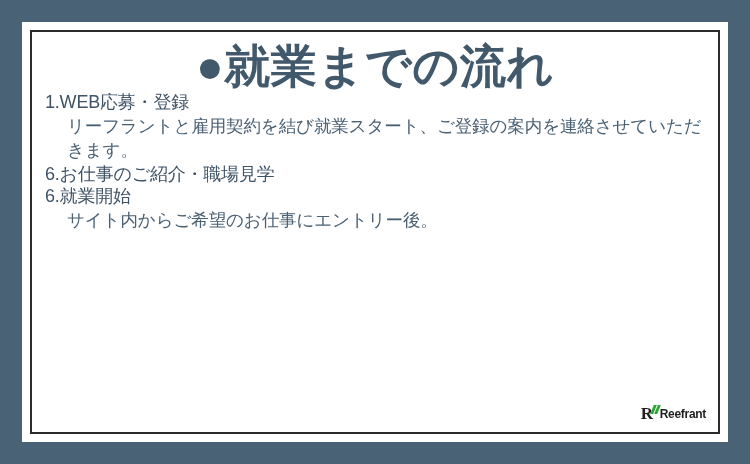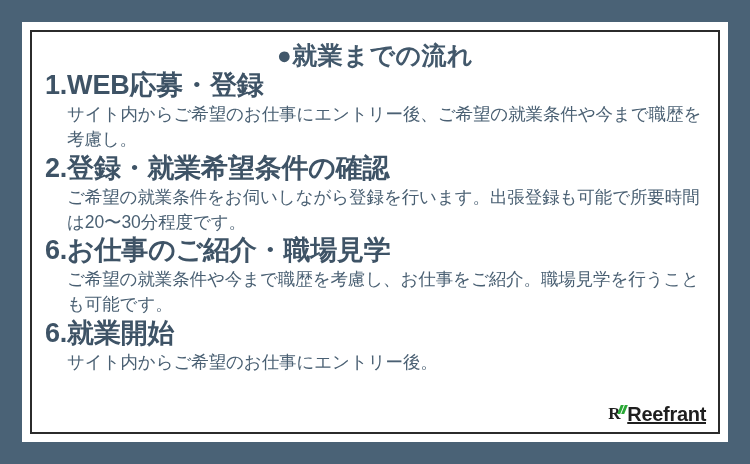--- a/index.html
+++ b/index.html
@@ -42,43 +42,43 @@
     top: 0;
     right: 0;
     bottom: 0;
     padding: 6px 10px 4px 10px;
     box-sizing: border-box;
   }
 
   .title {
     text-align: center;
     color: #42586b;
-    font-size: 25px;
+    font-size: 46px;
     font-weight: bold;
     letter-spacing: 0.5px;
     line-height: 1.05;
     margin: 4px 0 2px 0;
     white-space: nowrap;
   }
 
   .steps {
     margin: 0;
     padding: 0;
     list-style: none;
   }
 
   .step {
     margin: 0 0 1px 0;
     padding: 0;
   }
 
   .step-heading {
     color: #3e5366;
-    font-size: 27px;
-    font-weight: bold;
+    font-size: 18px;
+    font-weight: normal;
     line-height: 1.18;
     letter-spacing: -0.2px;
     margin: 0 0 0 0;
     padding: 0 0 0 3px;
     white-space: nowrap;
   }
 
   .step-body {
     color: #4a6073;
     font-size: 17.5px;
@@ -121,52 +121,46 @@
     position: absolute;
     width: 3px;
     height: 9px;
     background: #2aa836;
     transform: skewX(-22deg);
   }
   .logo-mark .slash-a { right: 3px; top: 0px; }
   .logo-mark .slash-b { right: -1px; top: 0px; background: #2aa836; }
 
   .logo-text {
-    font-size: 20px;
+    font-size: 12px;
     font-weight: bold;
     color: #1f1f1f;
     letter-spacing: -0.3px;
     font-family: "Liberation Sans", "DejaVu Sans", sans-serif;
-    text-decoration: underline;
   }
 </style>
 </head>
 <body>
 
 <div class="slide">
   <div class="frame">
     <div class="inner">
 
       <div class="title">●就業までの流れ</div>
 
       <ul class="steps">
 
         <li class="step step-1">
           <div class="step-heading">1.WEB応募・登録</div>
-          <div class="step-body">サイト内からご希望のお仕事にエントリー後、ご希望の就業条件や今まで職歴を考慮し。</div>
+          <div class="step-body">リーフラントと雇用契約を結び就業スタート、ご登録の案内を連絡させていただきます。</div>
         </li>
 
-        <li class="step step-2">
-          <div class="step-heading">2.登録・就業希望条件の確認</div>
-          <div class="step-body">ご希望の就業条件をお伺いしながら登録を行います。出張登録も可能で所要時間は20〜30分程度です。</div>
-        </li>
 
         <li class="step step-3">
           <div class="step-heading">6.お仕事のご紹介・職場見学</div>
-          <div class="step-body">ご希望の就業条件や今まで職歴を考慮し、お仕事をご紹介。職場見学を行うことも可能です。</div>
         </li>
 
         <li class="step step-4">
           <div class="step-heading">6.就業開始</div>
           <div class="step-body">サイト内からご希望のお仕事にエントリー後。</div>
         </li>
 
       </ul>
 
       <div class="logo">

